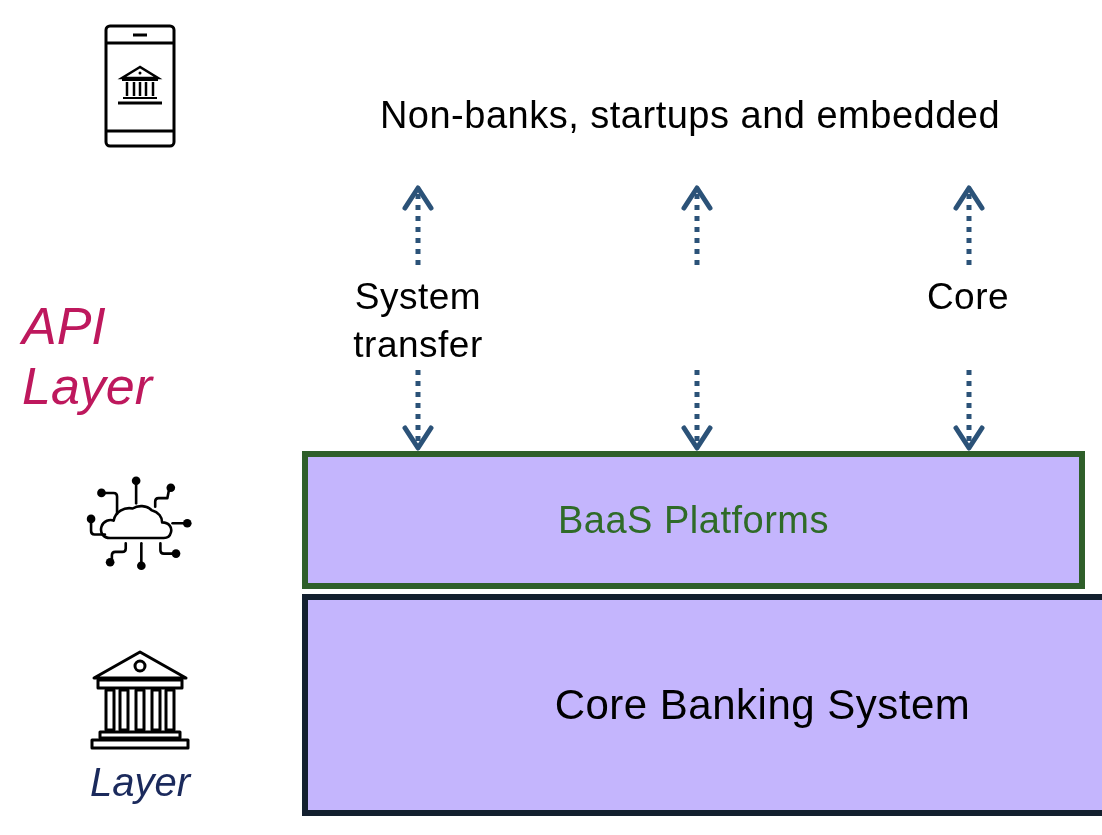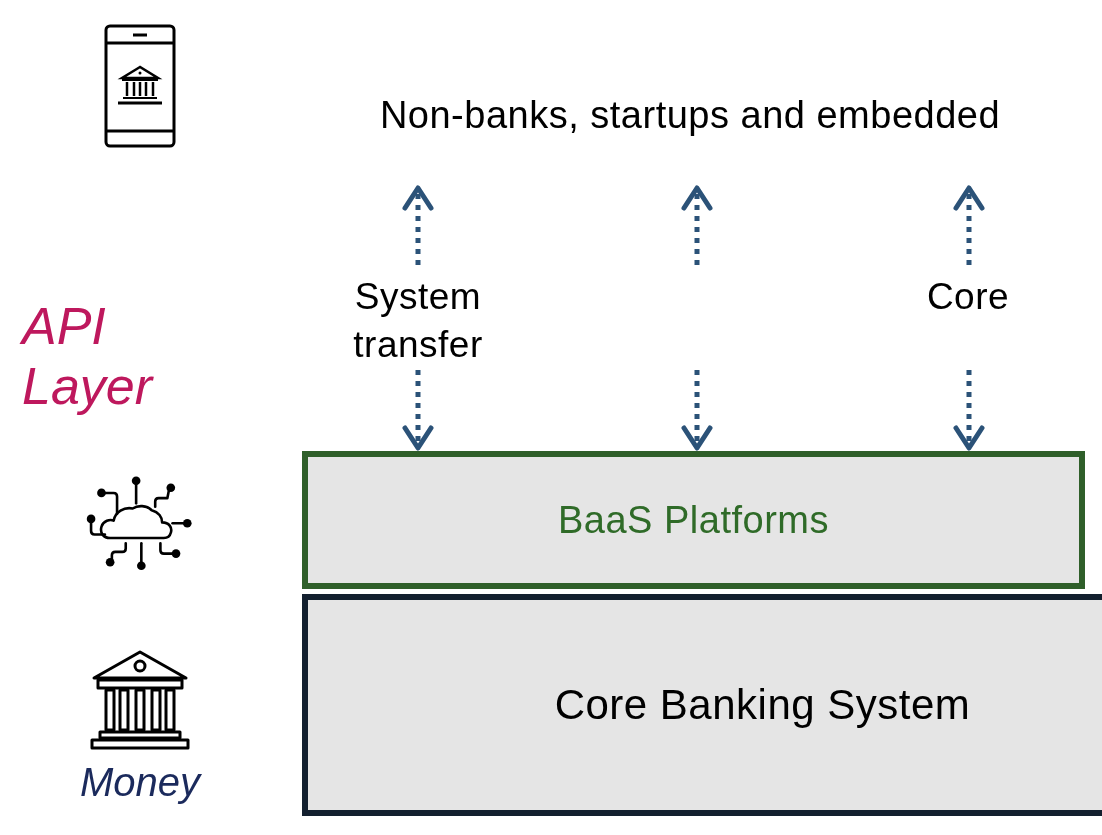--- a/index.html
+++ b/index.html
@@ -7,21 +7,21 @@
          font-family:"Liberation Sans", sans-serif; }
   .abs { position:absolute; }
   .center-text { text-align:center; }
 
   #consumers-label { left:330px; top:58px; width:720px; font-size:38px; line-height:50px; color:#000; letter-spacing:0.5px;margin-top:32px; }
   #api-layer-label { left:22px; top:296px; width:220px; font-size:52px; font-style:italic; color:#be185d; }
   #banks-label { left:70px; top:760px; width:140px; font-size:40px; font-style:italic; color:#1b2a5c; text-align:center; }
 
   .api-label { font-size:37px; line-height:48px; color:#000; width:240px; text-align:center; top:273px; letter-spacing:0.5px; }
 
-  .box { position:absolute; box-sizing:border-box; background:#e5e5e5; display:flex; align-items:center; justify-content:center; }
+  .box { position:absolute; box-sizing:border-box; background:#c4b5fd; display:flex; align-items:center; justify-content:center; }
   #baas-box { left:302px; top:451px; width:783px; height:138px; border:6px solid #2f5f2a; }
   #baas-box span { font-size:38px; color:#2f6b28; letter-spacing:0.5px; }
   #core-box { left:302px; top:594px; width:921px; height:222px; border:6px solid #13202f; }
   #core-box span { font-size:42px; color:#000; letter-spacing:0.5px; }
 
   svg.arrow { position:absolute; overflow:visible; }
 </style>
 </head>
 <body>
 
@@ -80,21 +80,21 @@
     <rect x="18" y="40" width="8" height="40"></rect>
     <rect x="32" y="40" width="8" height="40"></rect>
     <rect x="48" y="40" width="8" height="40"></rect>
     <rect x="64" y="40" width="8" height="40"></rect>
     <rect x="78" y="40" width="8" height="40"></rect>
     <rect x="12" y="82" width="80" height="6"></rect>
     <rect x="4" y="90" width="96" height="8"></rect>
   </g>
 </svg>
 
-<div class="abs" id="banks-label">Money</div>
+<div class="abs" id="banks-label">Layer</div>
 
 <div class="abs api-label" style="left:298px;">
   <div>System</div>
   <div>transfer</div>
 </div>
 <div class="abs api-label" style="left:573px;">
 </div>
 <div class="abs api-label" style="left:848px;">
   <div>Core</div>
 </div>

